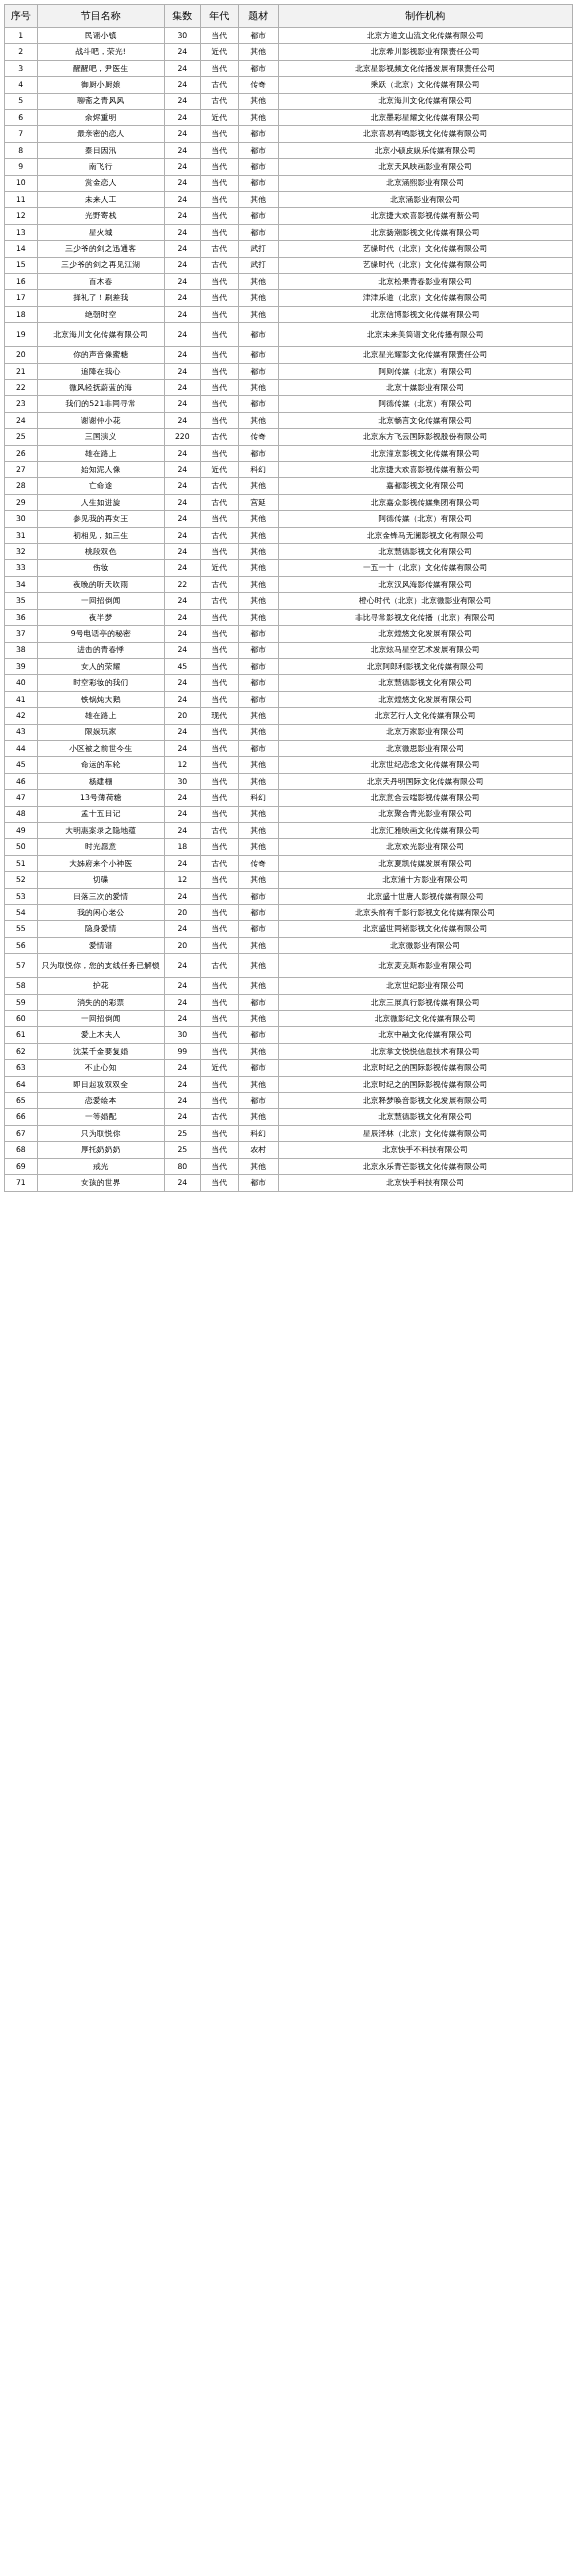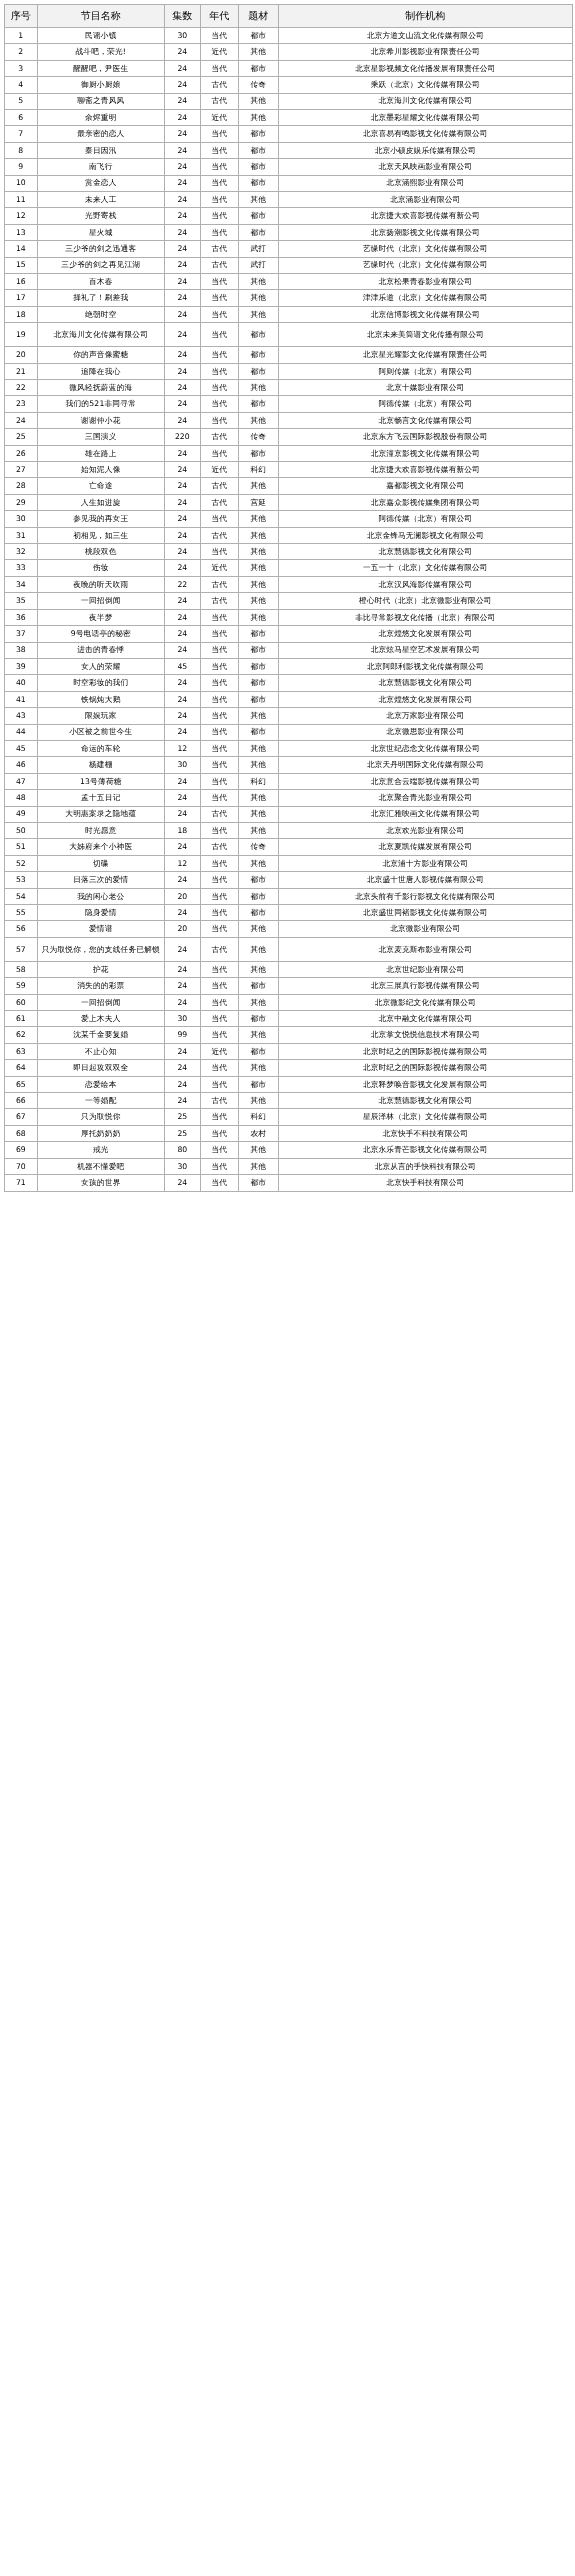--- a/index.html
+++ b/index.html
@@ -395,20 +395,28 @@
         </tr>
         <tr>
           <td class="t-idx">41</td>
           <td class="t-title">铁锅炖大鹅</td>
           <td class="t-eps">24</td>
           <td class="t-era">当代</td>
           <td class="t-genre">都市</td>
           <td class="t-org">北京煌悠文化发展有限公司</td>
         </tr>
         <tr>
+          <td class="t-idx">42</td>
+          <td class="t-title">雄在路上</td>
+          <td class="t-eps">20</td>
+          <td class="t-era">现代</td>
+          <td class="t-genre">其他</td>
+          <td class="t-org">北京艺行人文化传媒有限公司</td>
+        </tr>
+        <tr>
           <td class="t-idx">43</td>
           <td class="t-title">限娱玩家</td>
           <td class="t-eps">24</td>
           <td class="t-era">当代</td>
           <td class="t-genre">其他</td>
           <td class="t-org">北京万家影业有限公司</td>
         </tr>
         <tr>
           <td class="t-idx">44</td>
           <td class="t-title">小区被之前世今生</td>
@@ -609,28 +617,20 @@
           <td class="t-genre">农村</td>
           <td class="t-org">北京快手不科技有限公司</td>
         </tr>
         <tr>
           <td class="t-idx">69</td>
           <td class="t-title">戒光</td>
           <td class="t-eps">80</td>
           <td class="t-era">当代</td>
           <td class="t-genre">其他</td>
           <td class="t-org">北京永乐青芒影视文化传媒有限公司</td>
-        </tr>
-        <tr>
-          <td class="t-idx">70</td>
-          <td class="t-title">机器不懂爱吧</td>
-          <td class="t-eps">30</td>
-          <td class="t-era">当代</td>
-          <td class="t-genre">其他</td>
-          <td class="t-org">北京从言的手快科技有限公司</td>
         </tr>
         <tr>
           <td class="t-idx">71</td>
           <td class="t-title">女孩的世界</td>
           <td class="t-eps">24</td>
           <td class="t-era">当代</td>
           <td class="t-genre">都市</td>
           <td class="t-org">北京快手科技有限公司</td>
         </tr>
       </tbody>

